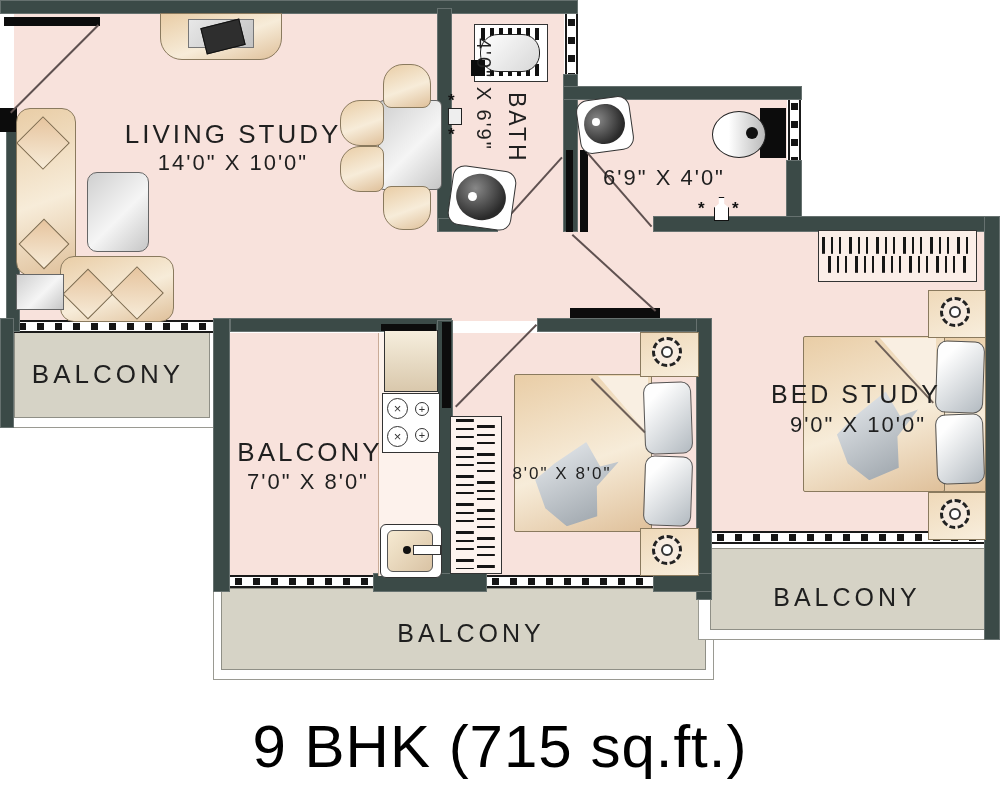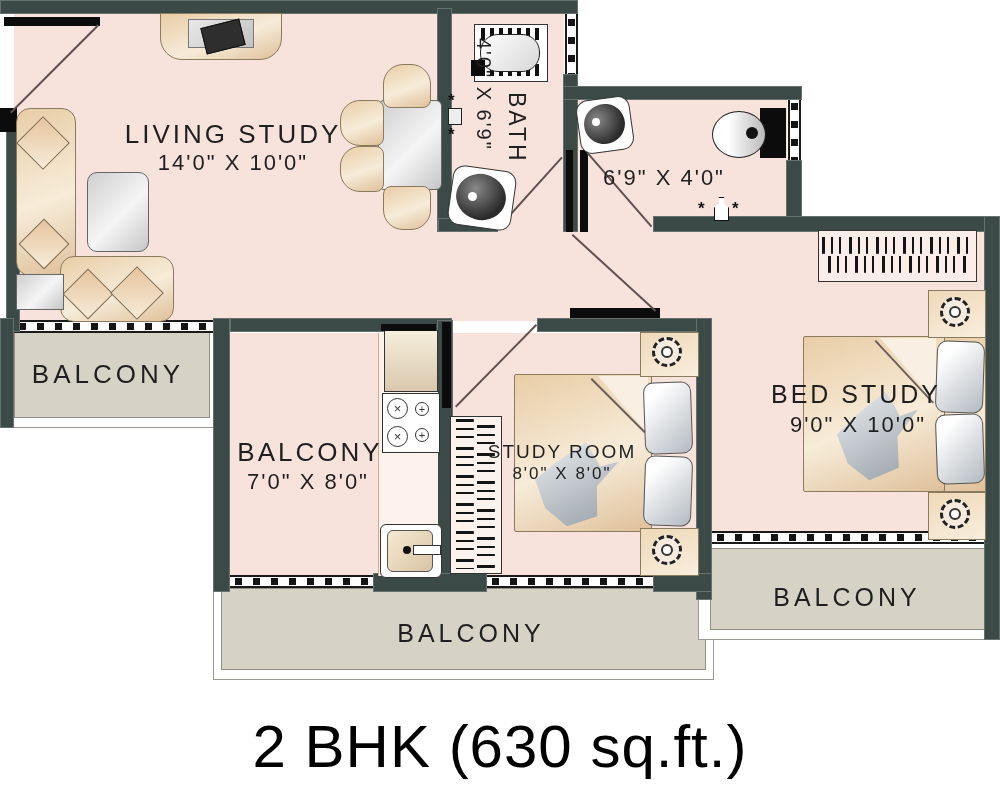--- a/index.html
+++ b/index.html
@@ -202,22 +202,21 @@
   <div class="vtext" style="left:472px;top:38px;font-size:20px;letter-spacing:2px;">4'0" X 6'9"</div>
 
   <div class="dim" style="left:564px;top:166px;width:200px;font-size:22px;">6'9" X 4'0"</div>
 
   <div class="lbl" style="left:756px;top:381px;width:200px;font-size:25px;">BED STUDY</div>
   <div class="dim" style="left:758px;top:413px;width:200px;font-size:22px;">9'0" X 10'0"</div>
 
   <div class="lbl" style="left:210px;top:439px;width:200px;font-size:26px;">BALCONY</div>
   <div class="dim" style="left:208px;top:470px;width:200px;font-size:22px;">7'0" X 8'0"</div>
 
-  <div class="lbl" style="left:462px;top:442px;width:200px;font-size:19px;letter-spacing:2px;">STUDY ROOM</div>
   <div class="dim" style="left:462px;top:465px;width:200px;font-size:17px;">8'0" X 8'0"</div>
 
   <div class="lbl" style="left:8px;top:361px;width:200px;font-size:26px;letter-spacing:4px;">BALCONY</div>
   <div class="lbl" style="left:321px;top:620px;width:300px;font-size:25px;letter-spacing:4px;">BALCONY</div>
   <div class="lbl" style="left:697px;top:584px;width:300px;font-size:25px;letter-spacing:4px;">BALCONY</div>
 
-  <div class="title">2 BHK (630 sq.ft.)</div>
+  <div class="title">9 BHK (715 sq.ft.)</div>
 
 </div>
 
 </body></html>

